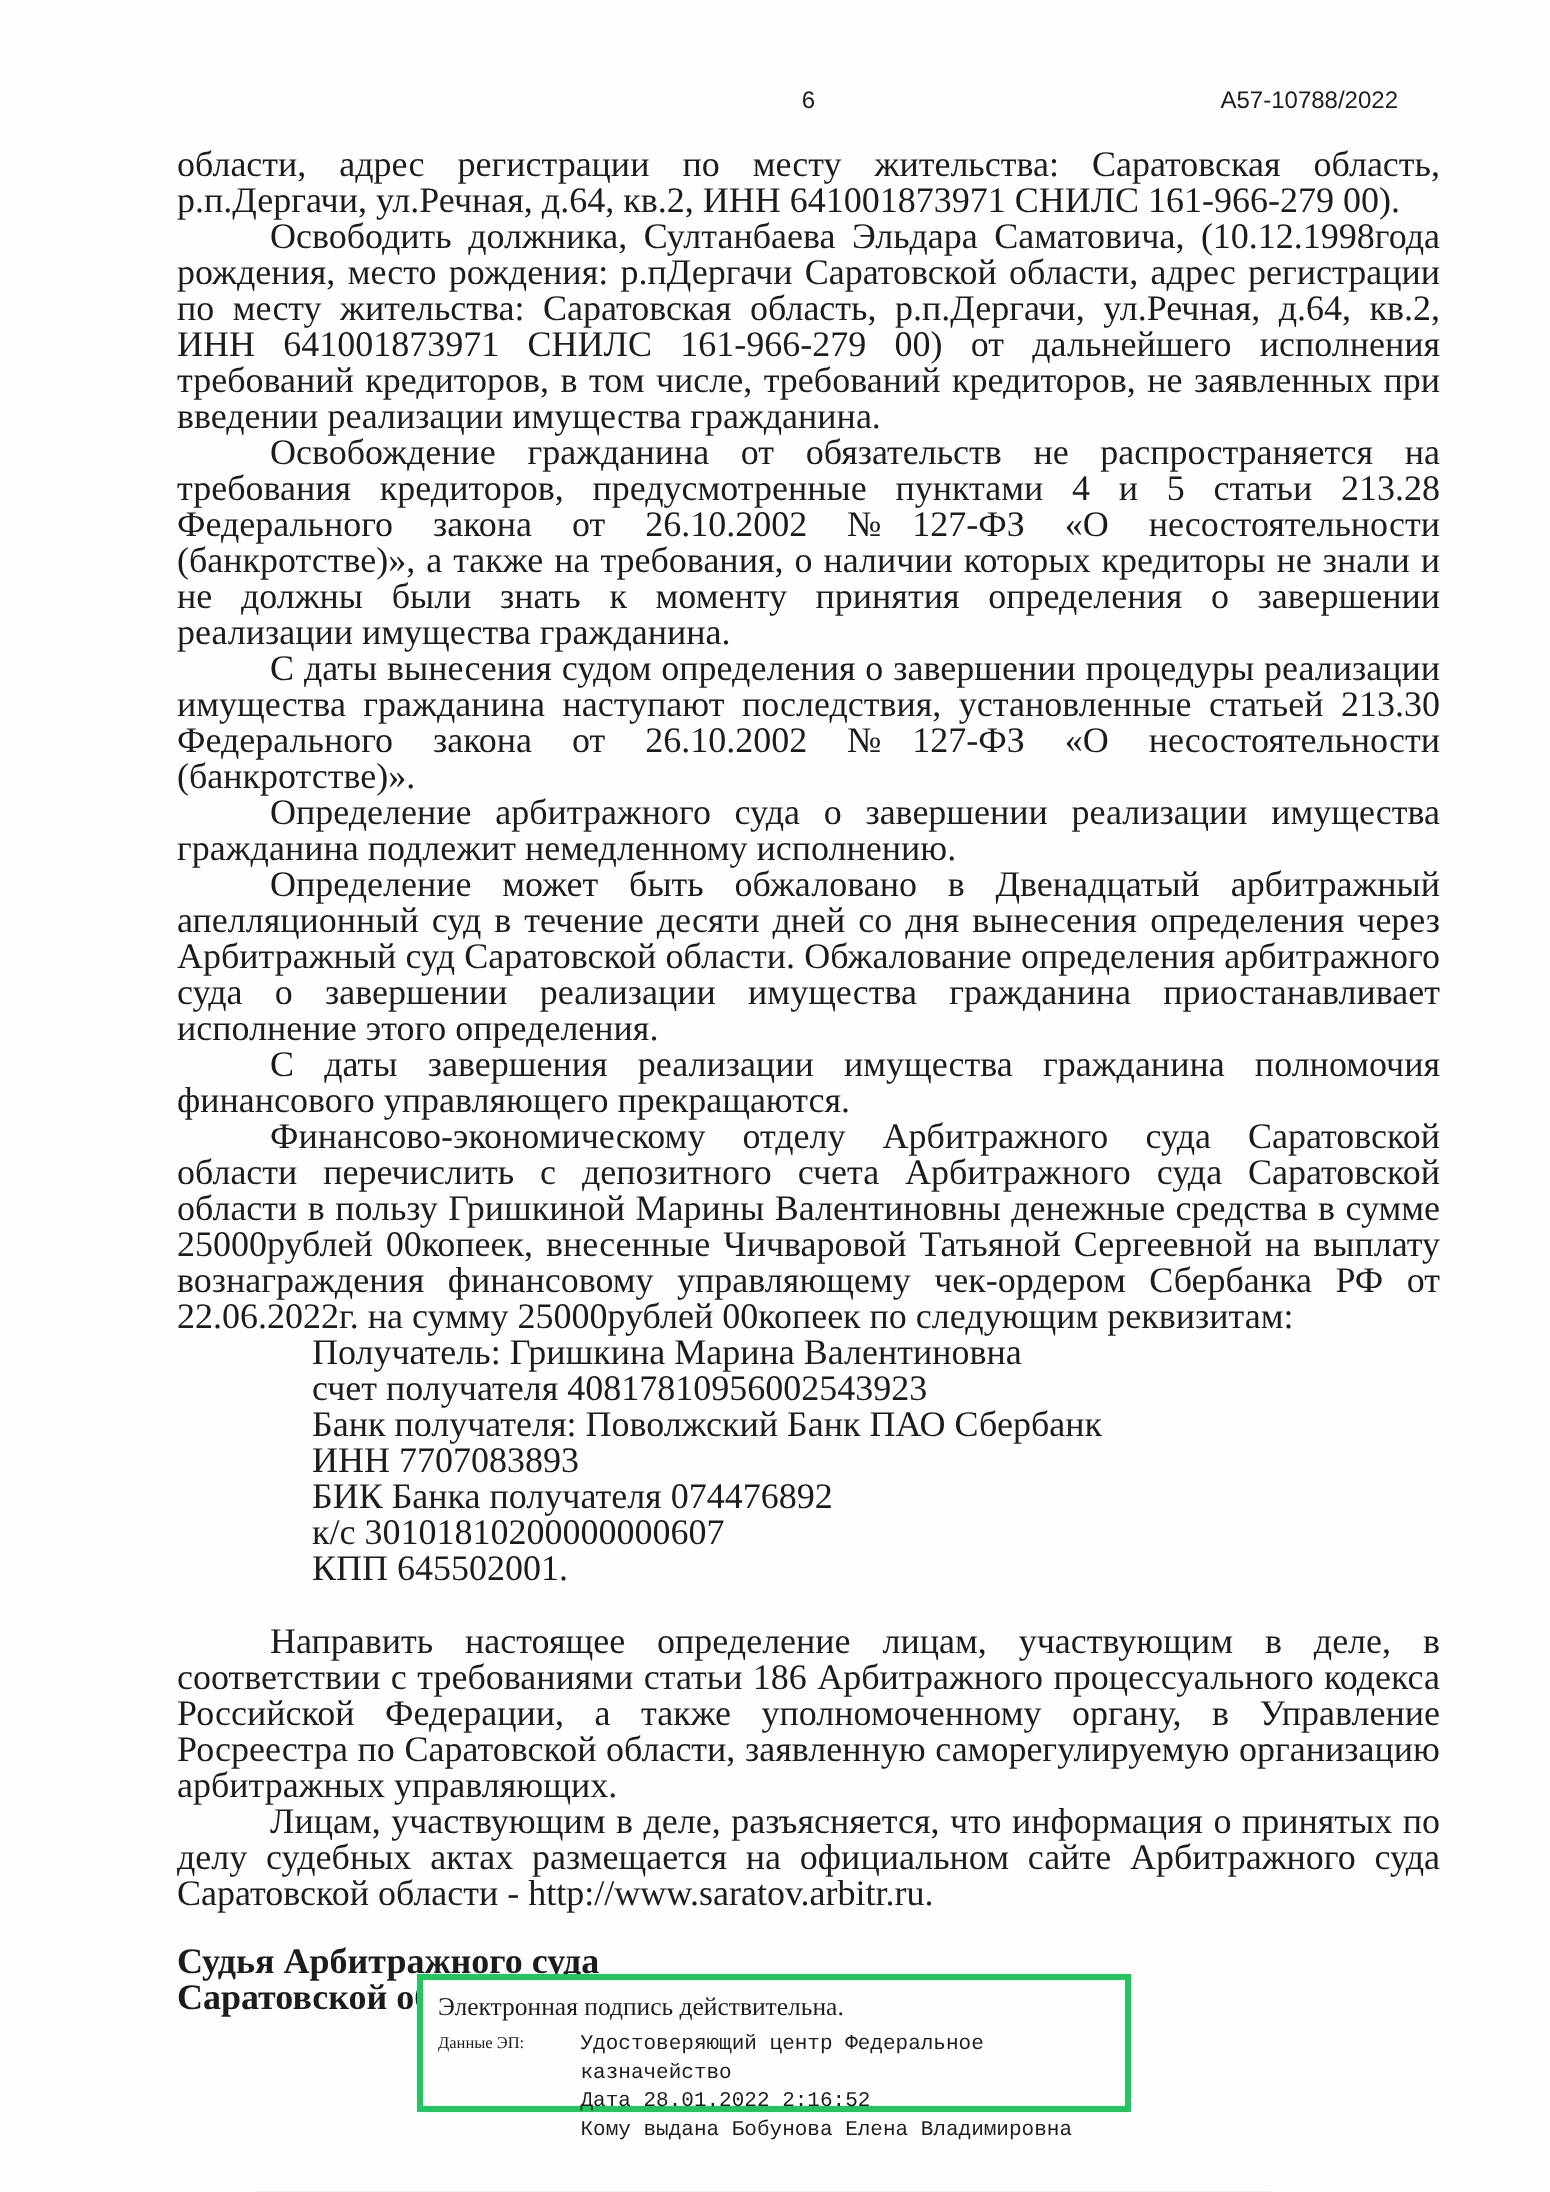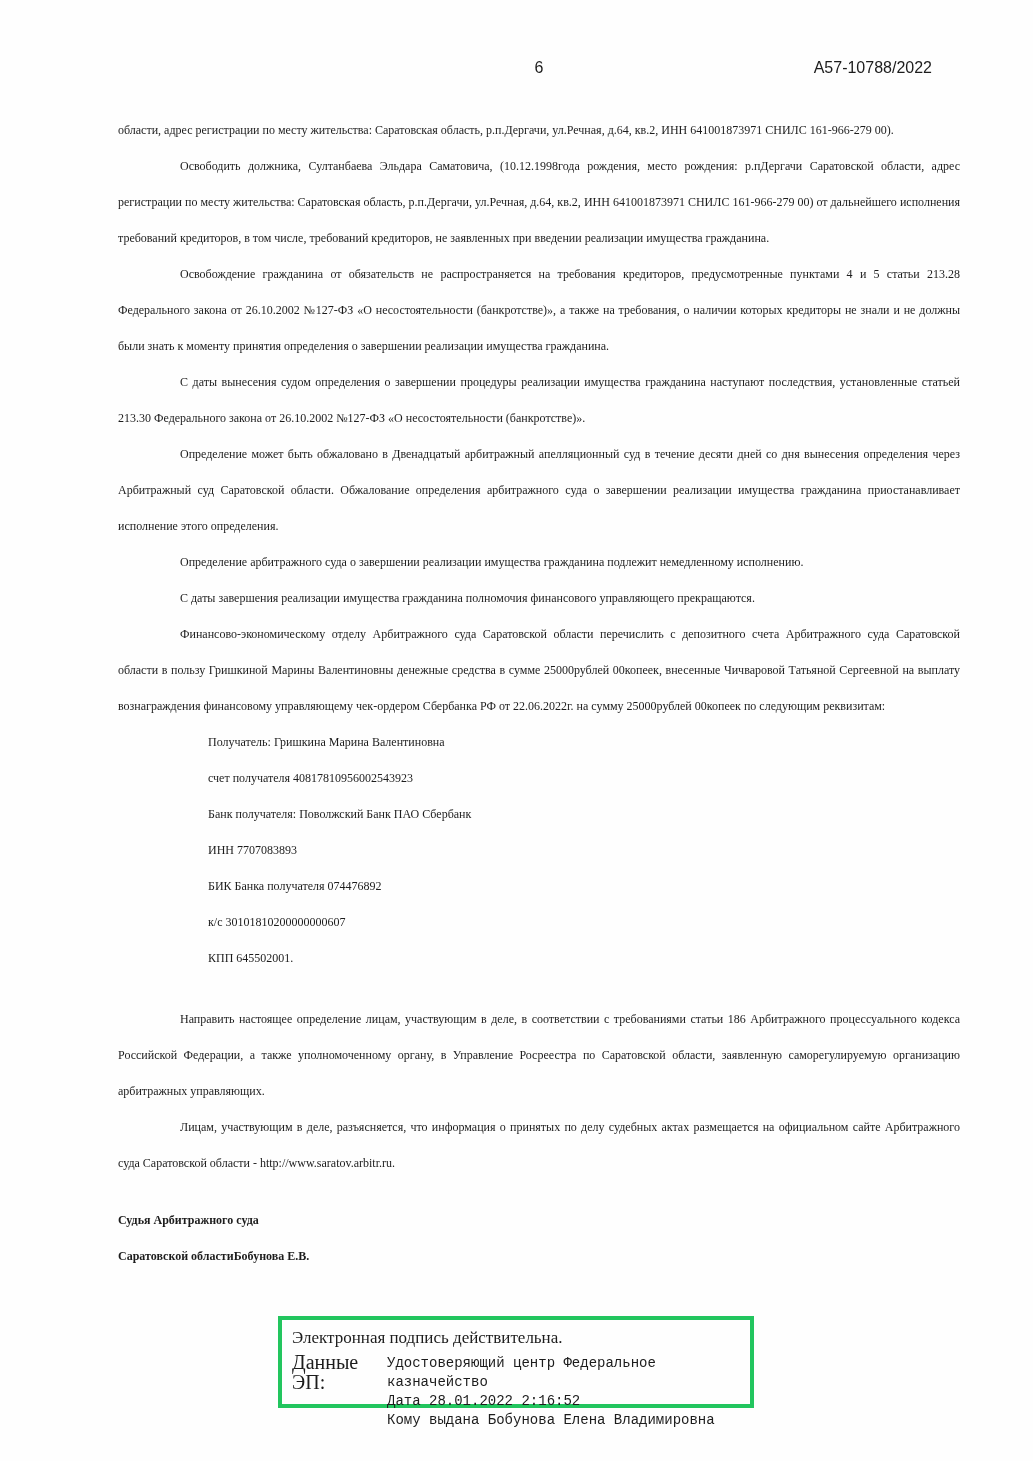--- a/index.html
+++ b/index.html
@@ -35,25 +35,25 @@
   }
   .case-number {
     position: absolute;
     top: 0;
     right: 28px;
   }
 
   
   .content {
     position: absolute;
-    top: 112px;
+    top: 98px;
     left: 118px;
     width: 842px;
-    font-size: 12px;
-    line-height: 36px;
+    font-size: 24px;
+    line-height: 24px;
     text-align: justify;
   }
   .content p {
     margin: 0;
     text-indent: 62px;
   }
   .content p.no-indent {
     text-indent: 0;
   }
   .requisites .req-line {
@@ -92,21 +92,21 @@
   }
   .stamp-validity {
     font-size: 17px;
     line-height: 20px;
   }
   .stamp-row {
     display: flex;
     margin-top: 4px;
   }
   .stamp-label {
-    font-size: 20px;
+    font-size: 11px;
     line-height: 20px;
     flex: 0 0 95px;
   }
   .stamp-details {
     font-size: 14px;
     line-height: 19px;
     padding-top: 2px;
     font-family: Liberation Mono, monospace;
   }
 </style>
@@ -118,22 +118,22 @@
   <div class="header">
     <span class="page-number">6</span>
     <span class="case-number">А57-10788/2022</span>
   </div>
 
   <div class="content">
     <p class="no-indent">области, адрес регистрации по месту жительства: Саратовская область, р.п.Дергачи, ул.Речная, д.64, кв.2, ИНН 641001873971 СНИЛС 161-966-279 00).</p>
     <p>Освободить должника, Султанбаева Эльдара Саматовича, (10.12.1998года рождения, место рождения: р.пДергачи Саратовской области, адрес регистрации по месту жительства: Саратовская область, р.п.Дергачи, ул.Речная, д.64, кв.2, ИНН 641001873971 СНИЛС 161-966-279 00) от дальнейшего исполнения требований кредиторов, в том числе, требований кредиторов, не заявленных при введении реализации имущества гражданина.</p>
     <p>Освобождение гражданина от обязательств не распространяется на требования кредиторов, предусмотренные пунктами 4 и 5 статьи 213.28 Федерального закона от 26.10.2002 №127-ФЗ «О несостоятельности (банкротстве)», а также на требования, о наличии которых кредиторы не знали и не должны были знать к моменту принятия определения о завершении реализации имущества гражданина.</p>
     <p>С даты вынесения судом определения о завершении процедуры реализации имущества гражданина наступают последствия, установленные статьей 213.30 Федерального закона от 26.10.2002 №127-ФЗ «О несостоятельности (банкротстве)».</p>
+    <p>Определение арбитражного суда о завершении реализации имущества гражданина подлежит немедленному исполнению.</p>
     <p>Определение может быть обжаловано в Двенадцатый арбитражный апелляционный суд в течение десяти дней со дня вынесения определения через Арбитражный суд Саратовской области. Обжалование определения арбитражного суда о завершении реализации имущества гражданина приостанавливает исполнение этого определения.</p>
-    <p>Определение арбитражного суда о завершении реализации имущества гражданина подлежит немедленному исполнению.</p>
     <p>С даты завершения реализации имущества гражданина полномочия финансового управляющего прекращаются.</p>
     <p>Финансово-экономическому отделу Арбитражного суда Саратовской области перечислить с депозитного счета Арбитражного суда Саратовской области в пользу Гришкиной Марины Валентиновны денежные средства в сумме 25000рублей 00копеек, внесенные Чичваровой Татьяной Сергеевной на выплату вознаграждения финансовому управляющему чек-ордером Сбербанка РФ от 22.06.2022г. на сумму 25000рублей 00копеек по следующим реквизитам:</p>
 
     <div class="requisites">
       <div class="req-line">Получатель: Гришкина Марина Валентиновна</div>
       <div class="req-line">счет получателя 40817810956002543923</div>
       <div class="req-line">Банк получателя: Поволжский Банк ПАО Сбербанк</div>
       <div class="req-line">ИНН 7707083893</div>
       <div class="req-line">БИК Банка получателя 074476892</div>
       <div class="req-line">к/с 30101810200000000607</div>

